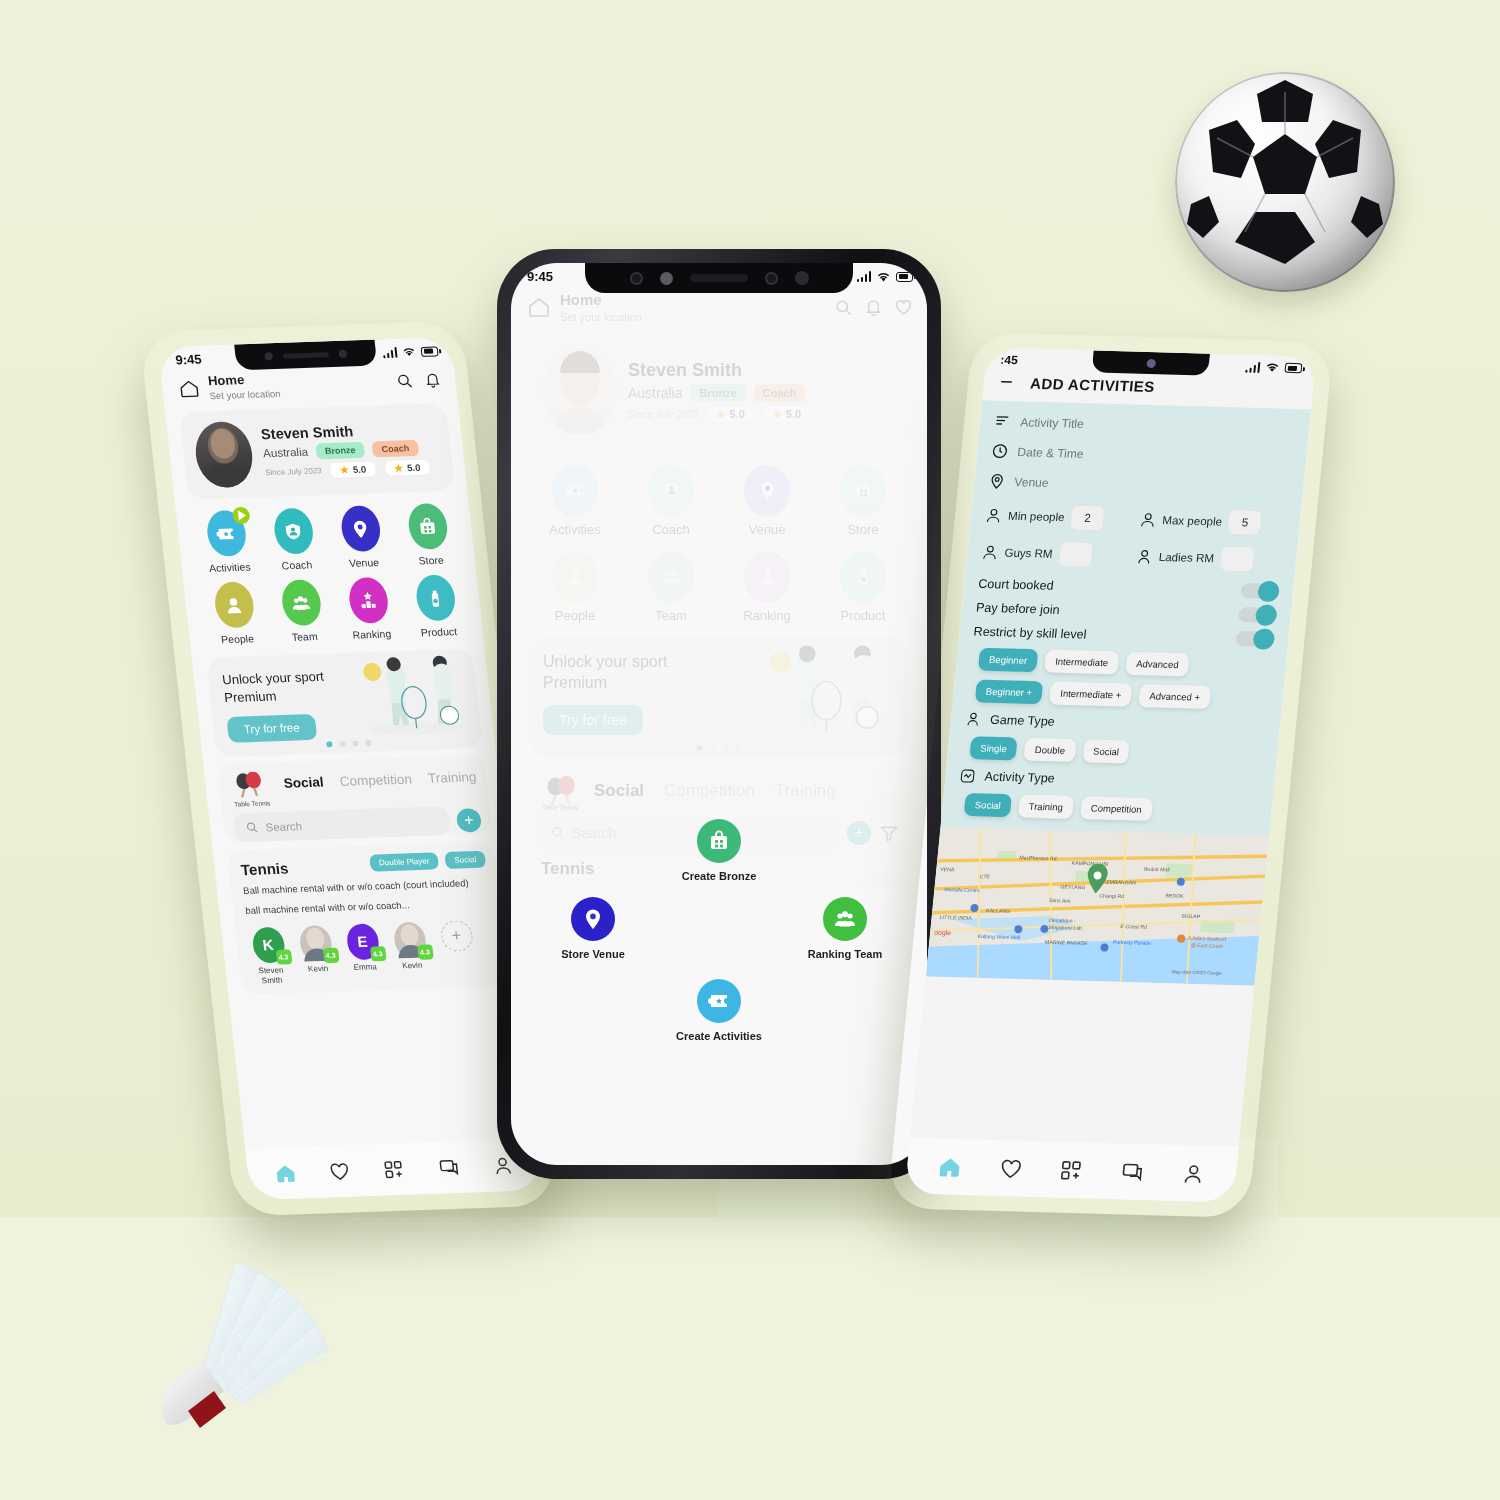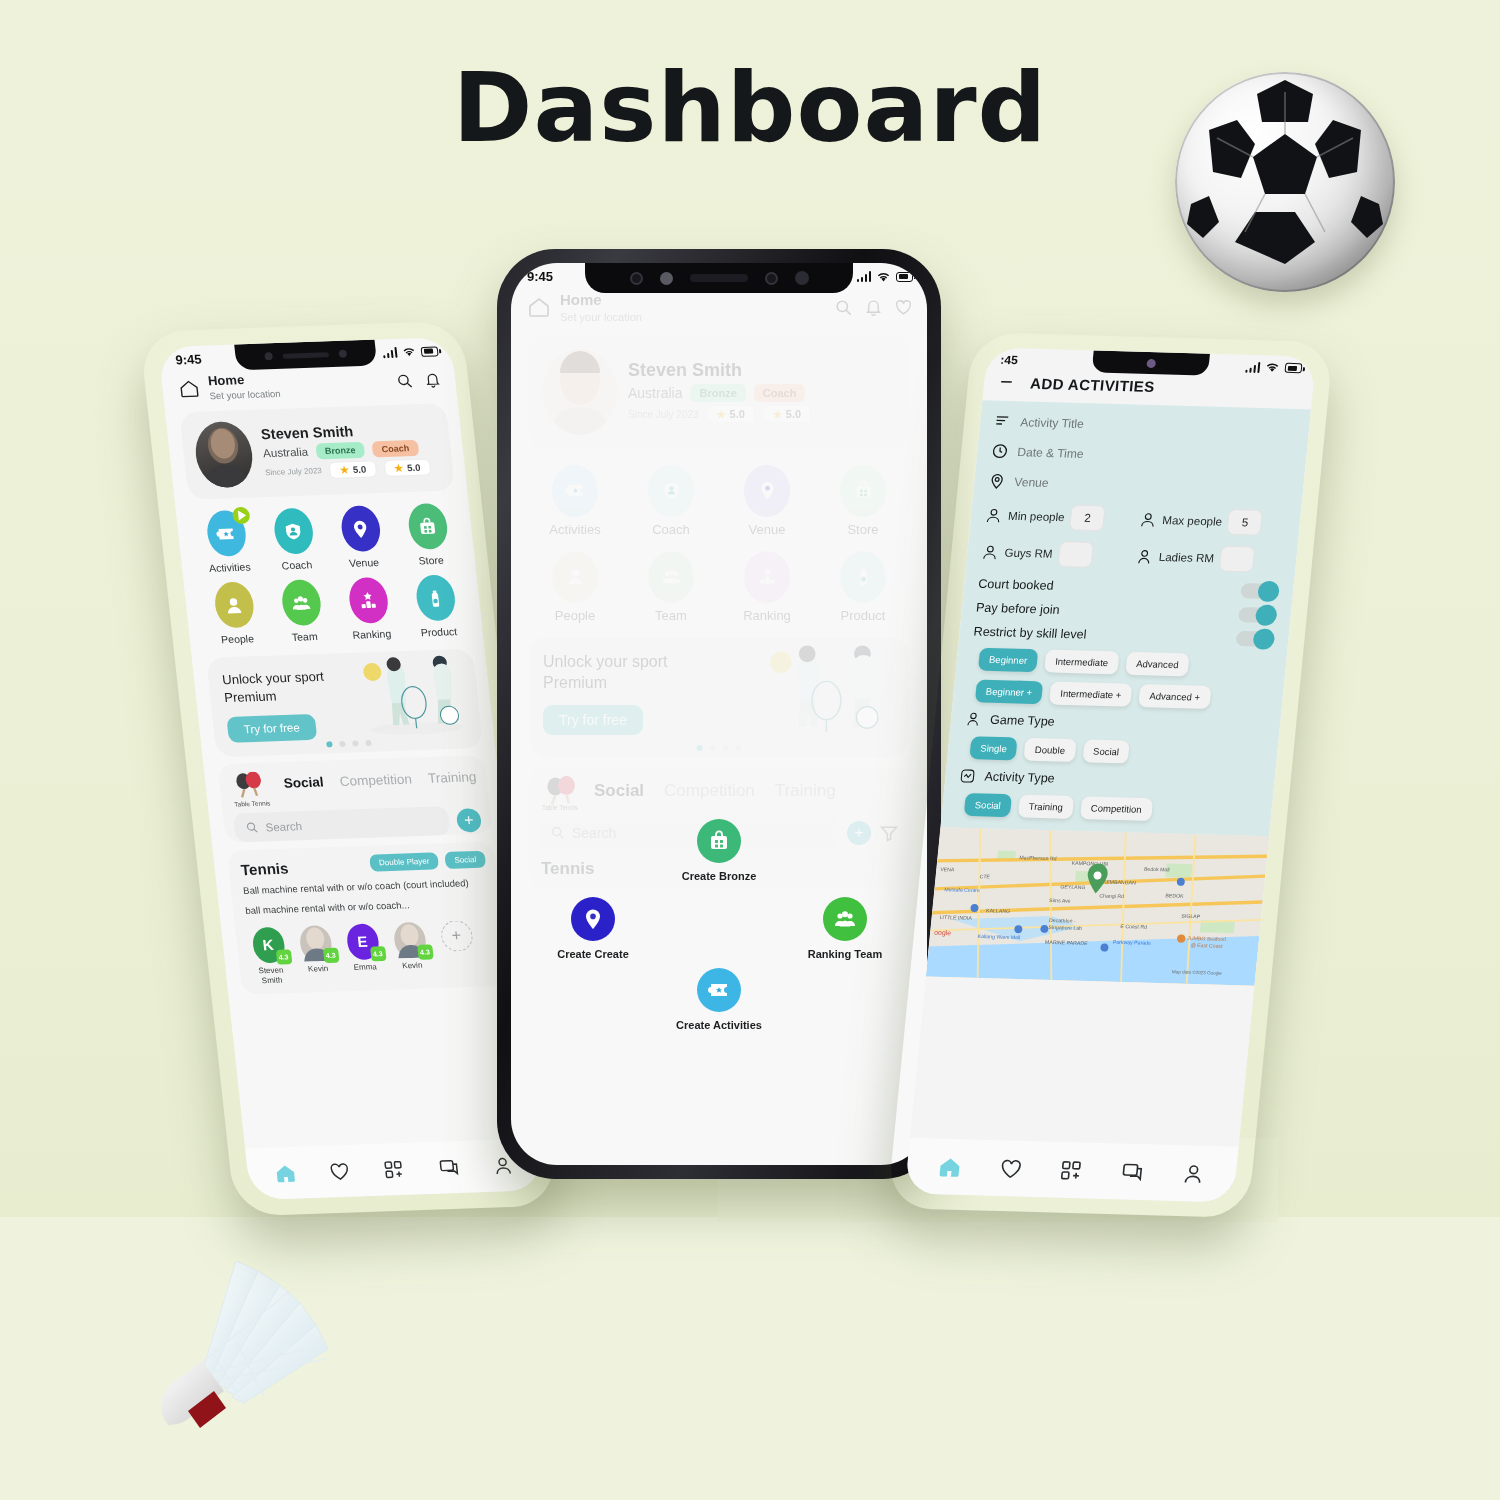--- a/index.html
+++ b/index.html
@@ -229,21 +229,20 @@
   .rbnav svg{width:23px;height:23px;}
 </style>
 </head>
 <body>
 
 <div class="stage">
   <div class="bandtop"></div>
   <div class="band"></div>
   <div class="shadowpad"></div>
 
-  <div class="title">Dashboard</div>
 
   <div class="ball">
     <svg viewBox="0 0 220 220">
       <g fill="#111215">
         <polygon points="110,62 142,85 130,122 90,122 78,85"></polygon>
         <polygon points="110,8 138,22 133,50 87,50 82,22"></polygon>
         <polygon points="34,58 62,48 80,72 66,106 38,100"></polygon>
         <polygon points="186,58 158,48 140,72 154,106 182,100"></polygon>
         <polygon points="60,170 80,140 120,140 140,170 110,192"></polygon>
         <polygon points="16,132 34,124 44,150 28,166 12,152"></polygon>
@@ -842,36 +841,36 @@
             </div>
     <span class="clabel">Create Bronze</span>
           </div>
         <div class="cnode" id="c-venue" style="left:22px;top:84px;">
             <div class="cico" style="background:#2a21c9">
               <svg viewBox="0 0 24 24">
                 <path d="M12 22s7-8 7-12.6A7 7 0 0 0 5 9.4C5 14 12 22 12 22z" fill="#fff"></path>
                 <circle cx="12" cy="9.4" r="2.8" fill="#3730c7"></circle>
               </svg>
             </div>
-    <span class="clabel">Create Create</span>
+    <span class="clabel">Store Venue</span>
           </div>
         <div class="cnode" id="c-team" style="right:22px;top:84px;">
             <div class="cico" style="background:#41bf3f">
               <svg viewBox="0 0 24 24">
                 <circle cx="7" cy="9" r="2.6" fill="#fff"></circle>
                 <circle cx="17" cy="9" r="2.6" fill="#fff"></circle>
                 <circle cx="12" cy="7.2" r="3" fill="#fff"></circle>
                 <path d="M2 19c0-3 2.2-5 5-5s5 2 5 5z" fill="#fff"></path>
                 <path d="M12 19c0-3 2.2-5 5-5s5 2 5 5z" fill="#fff"></path>
                 <path d="M6.8 19.6c0-3.4 2.4-5.8 5.2-5.8s5.2 2.4 5.2 5.8z" fill="#fff"></path>
               </svg>
             </div>
     <span class="clabel">Ranking Team</span>
           </div>
-        <div class="cnode" id="c-act" style="left:50%;top:155px;transform:translateX(-50%)">
+        <div class="cnode" id="c-act" style="left:50%;top:166px;transform:translateX(-50%)">
             <div class="cico" style="background:#3db6e5">
               <svg viewBox="0 0 24 24">
                 <path d="M4 9a2 2 0 0 0 0 6v3h16v-3a2 2 0 0 1 0-6V6H4z" fill="#fff"></path>
                 <path d="M12 9.2l1 2h2.2l-1.8 1.4.7 2.2-2.1-1.4-2.1 1.4.7-2.2L8.8 11.2H11z" fill="#2fa8d8"></path>
               </svg>
             </div>
     <span class="clabel">Create Activities</span>
           </div>
       </div>
     </div>

